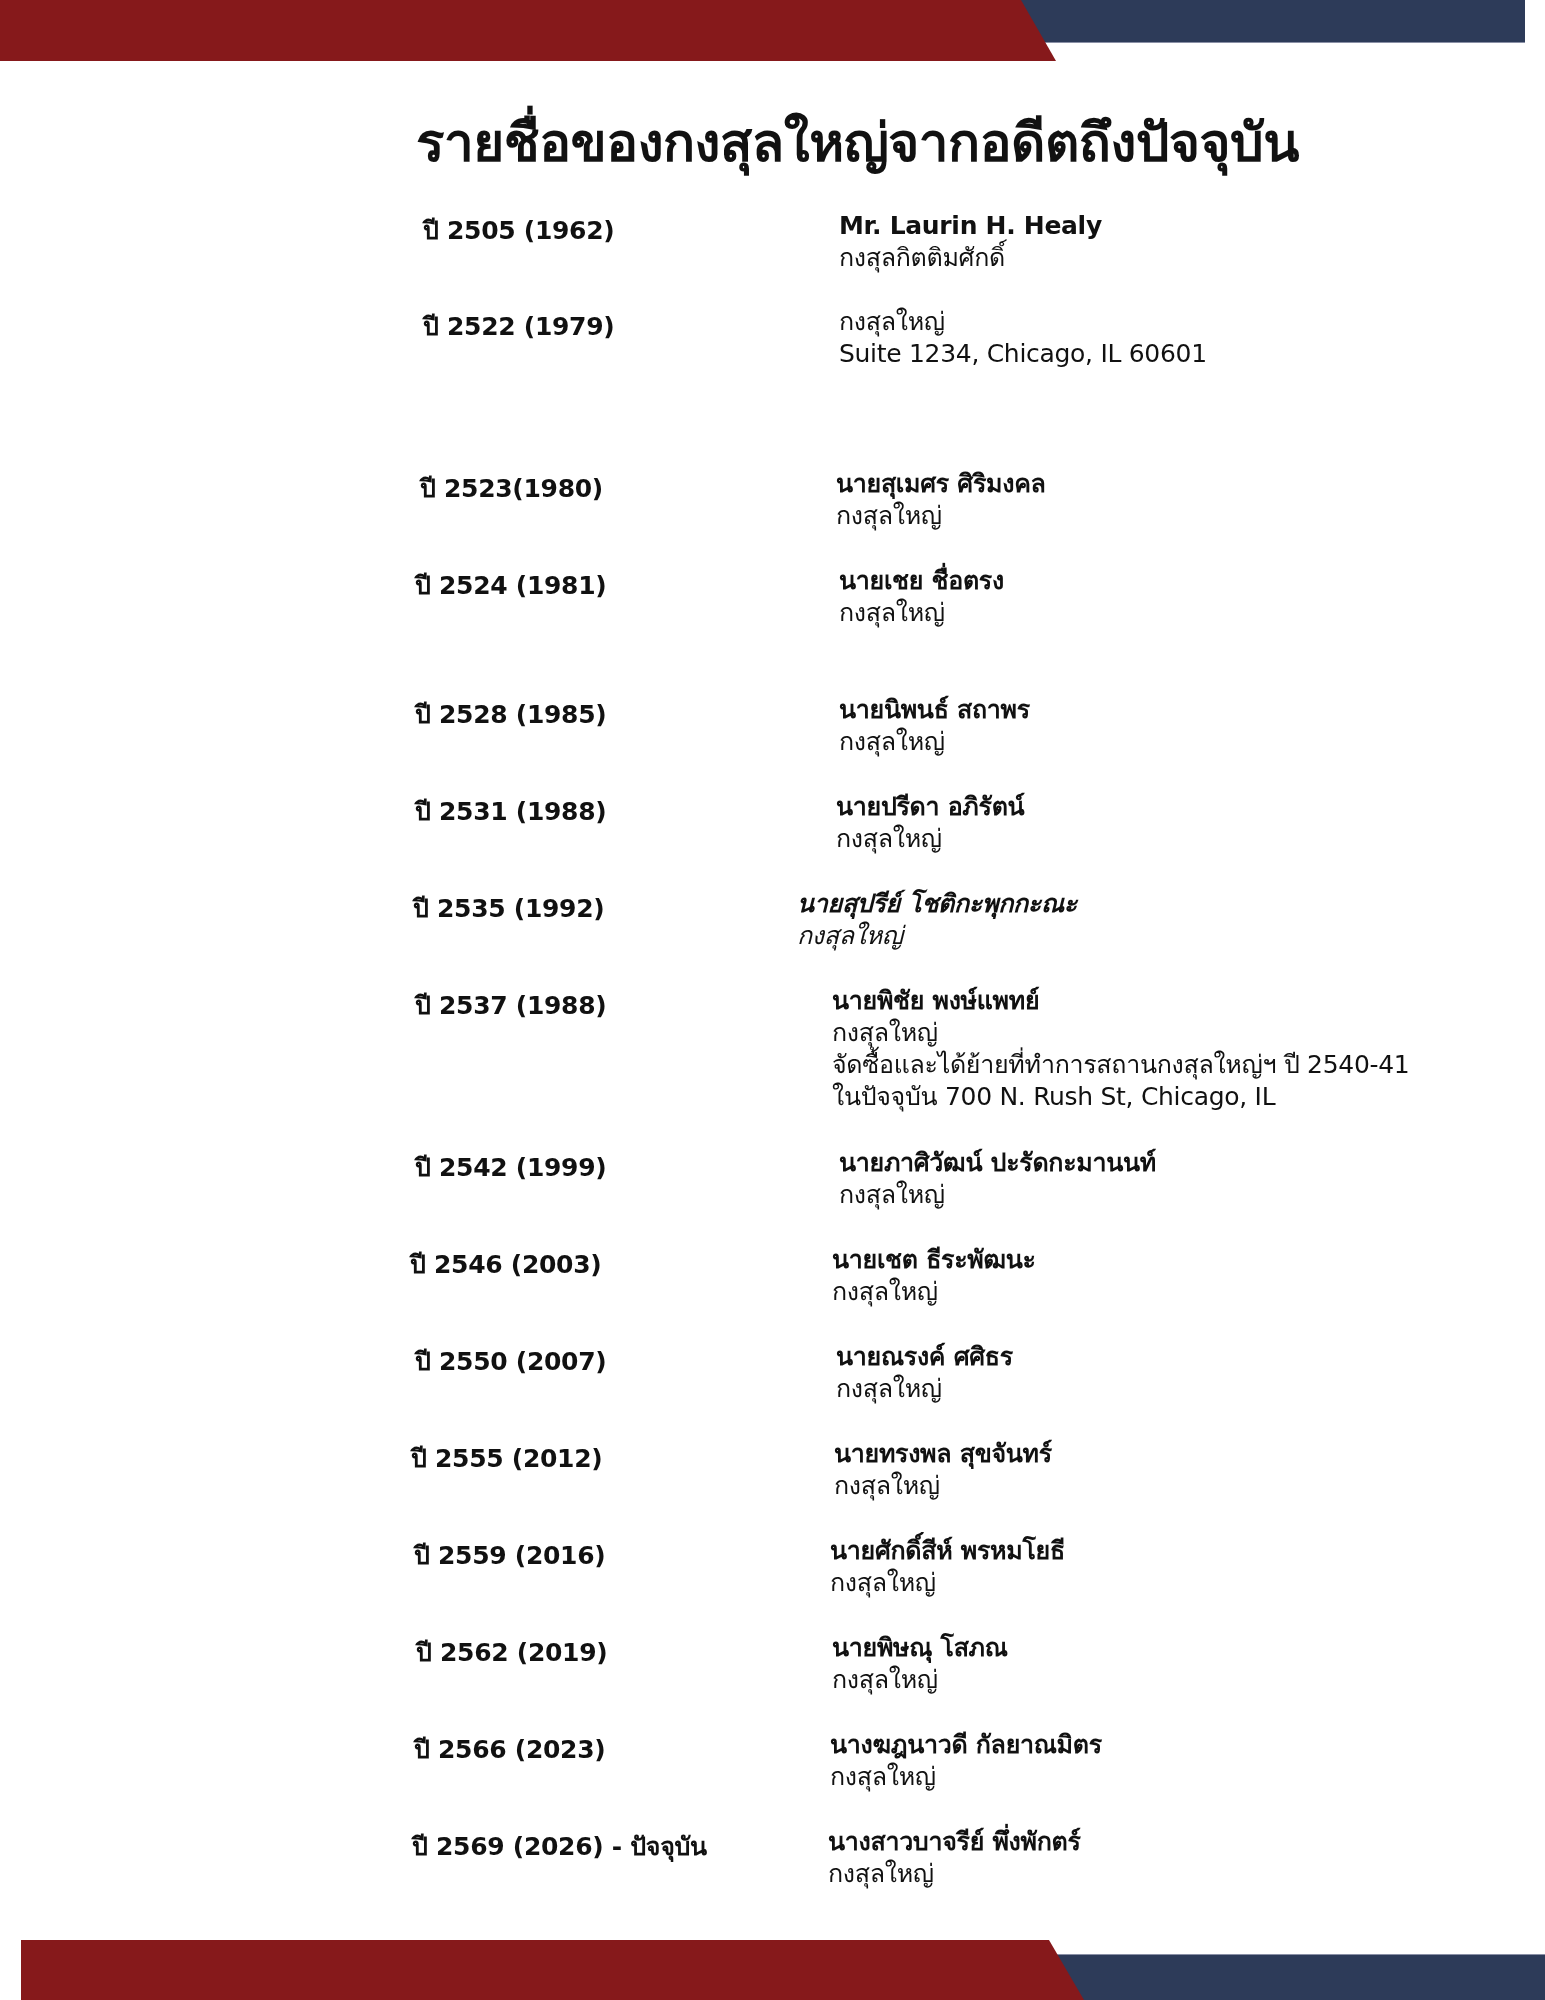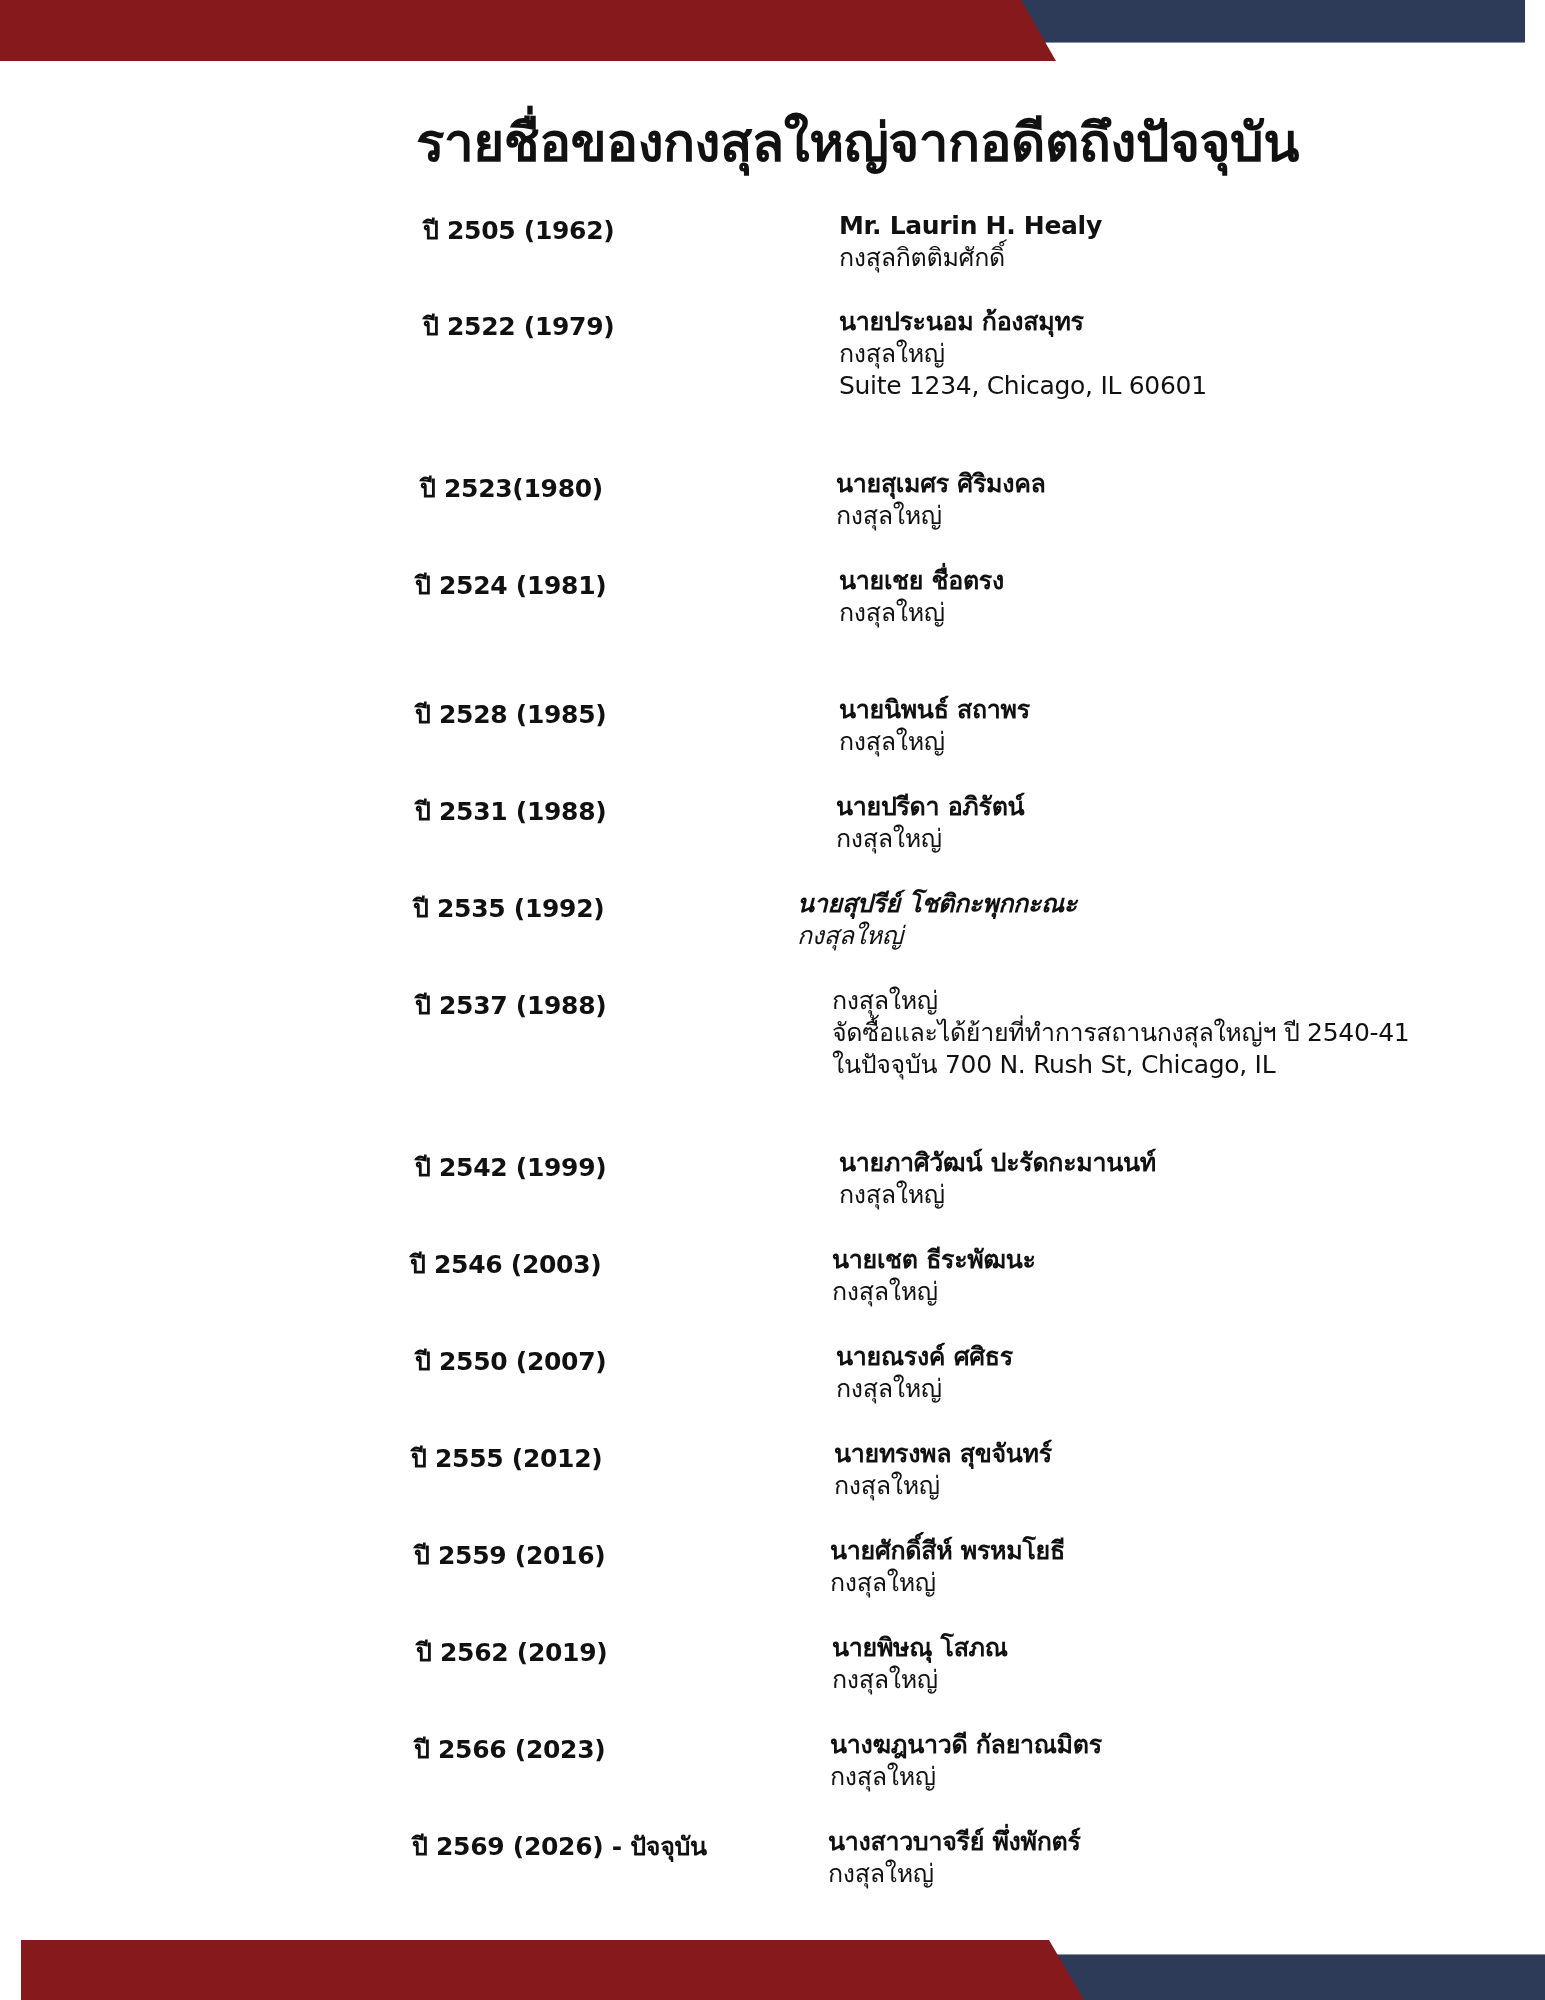--- a/index.html
+++ b/index.html
@@ -82,21 +82,20 @@
     <div class="entry" style="top: 210px;">
       <div class="year" style="left: 423px;">ปี 2505 (1962)</div>
       <div class="info" style="left: 839px;">
         <div class="name">Mr. Laurin H. Healy</div>
         <div class="line">กงสุลกิตติมศักดิ์</div>
       </div>
     </div>
     <div class="entry" style="top: 306px;">
       <div class="year" style="left: 423px;">ปี 2522 (1979)</div>
       <div class="info" style="left: 839px;">
-        <div class="name">นายประนอม ก้องสมุทร</div>
         <div class="line">กงสุลใหญ่</div>
         <div class="line">Suite 1234, Chicago, IL 60601</div>
       </div>
     </div>
     <div class="entry" style="top: 468px;">
       <div class="year" style="left: 420px;">ปี 2523(1980)</div>
       <div class="info" style="left: 836px;">
         <div class="name">นายสุเมศร ศิริมงคล</div>
         <div class="line">กงสุลใหญ่</div>
       </div>
@@ -125,20 +124,21 @@
     <div class="entry" style="top: 888px;">
       <div class="year" style="left: 413px;">ปี 2535 (1992)</div>
       <div class="info" style="left: 797px; font-style: italic;">
         <div class="name">นายสุปรีย์ โชติกะพุกกะณะ</div>
         <div class="line">กงสุลใหญ่</div>
       </div>
     </div>
     <div class="entry" style="top: 985px;">
       <div class="year" style="left: 415px;">ปี 2537 (1988)</div>
       <div class="info" style="left: 832px;">
+        <div class="name">นายพิชัย พงษ์แพทย์</div>
         <div class="line">กงสุลใหญ่</div>
         <div class="line">จัดซื้อและได้ย้ายที่ทำการสถานกงสุลใหญ่ฯ ปี 2540-41</div>
         <div class="line">ในปัจจุบัน 700 N. Rush St, Chicago, IL</div>
       </div>
     </div>
     <div class="entry" style="top: 1147px;">
       <div class="year" style="left: 415px;">ปี 2542 (1999)</div>
       <div class="info" style="left: 839px;">
         <div class="name">นายภาศิวัฒน์ ปะรัดกะมานนท์</div>
         <div class="line">กงสุลใหญ่</div>

